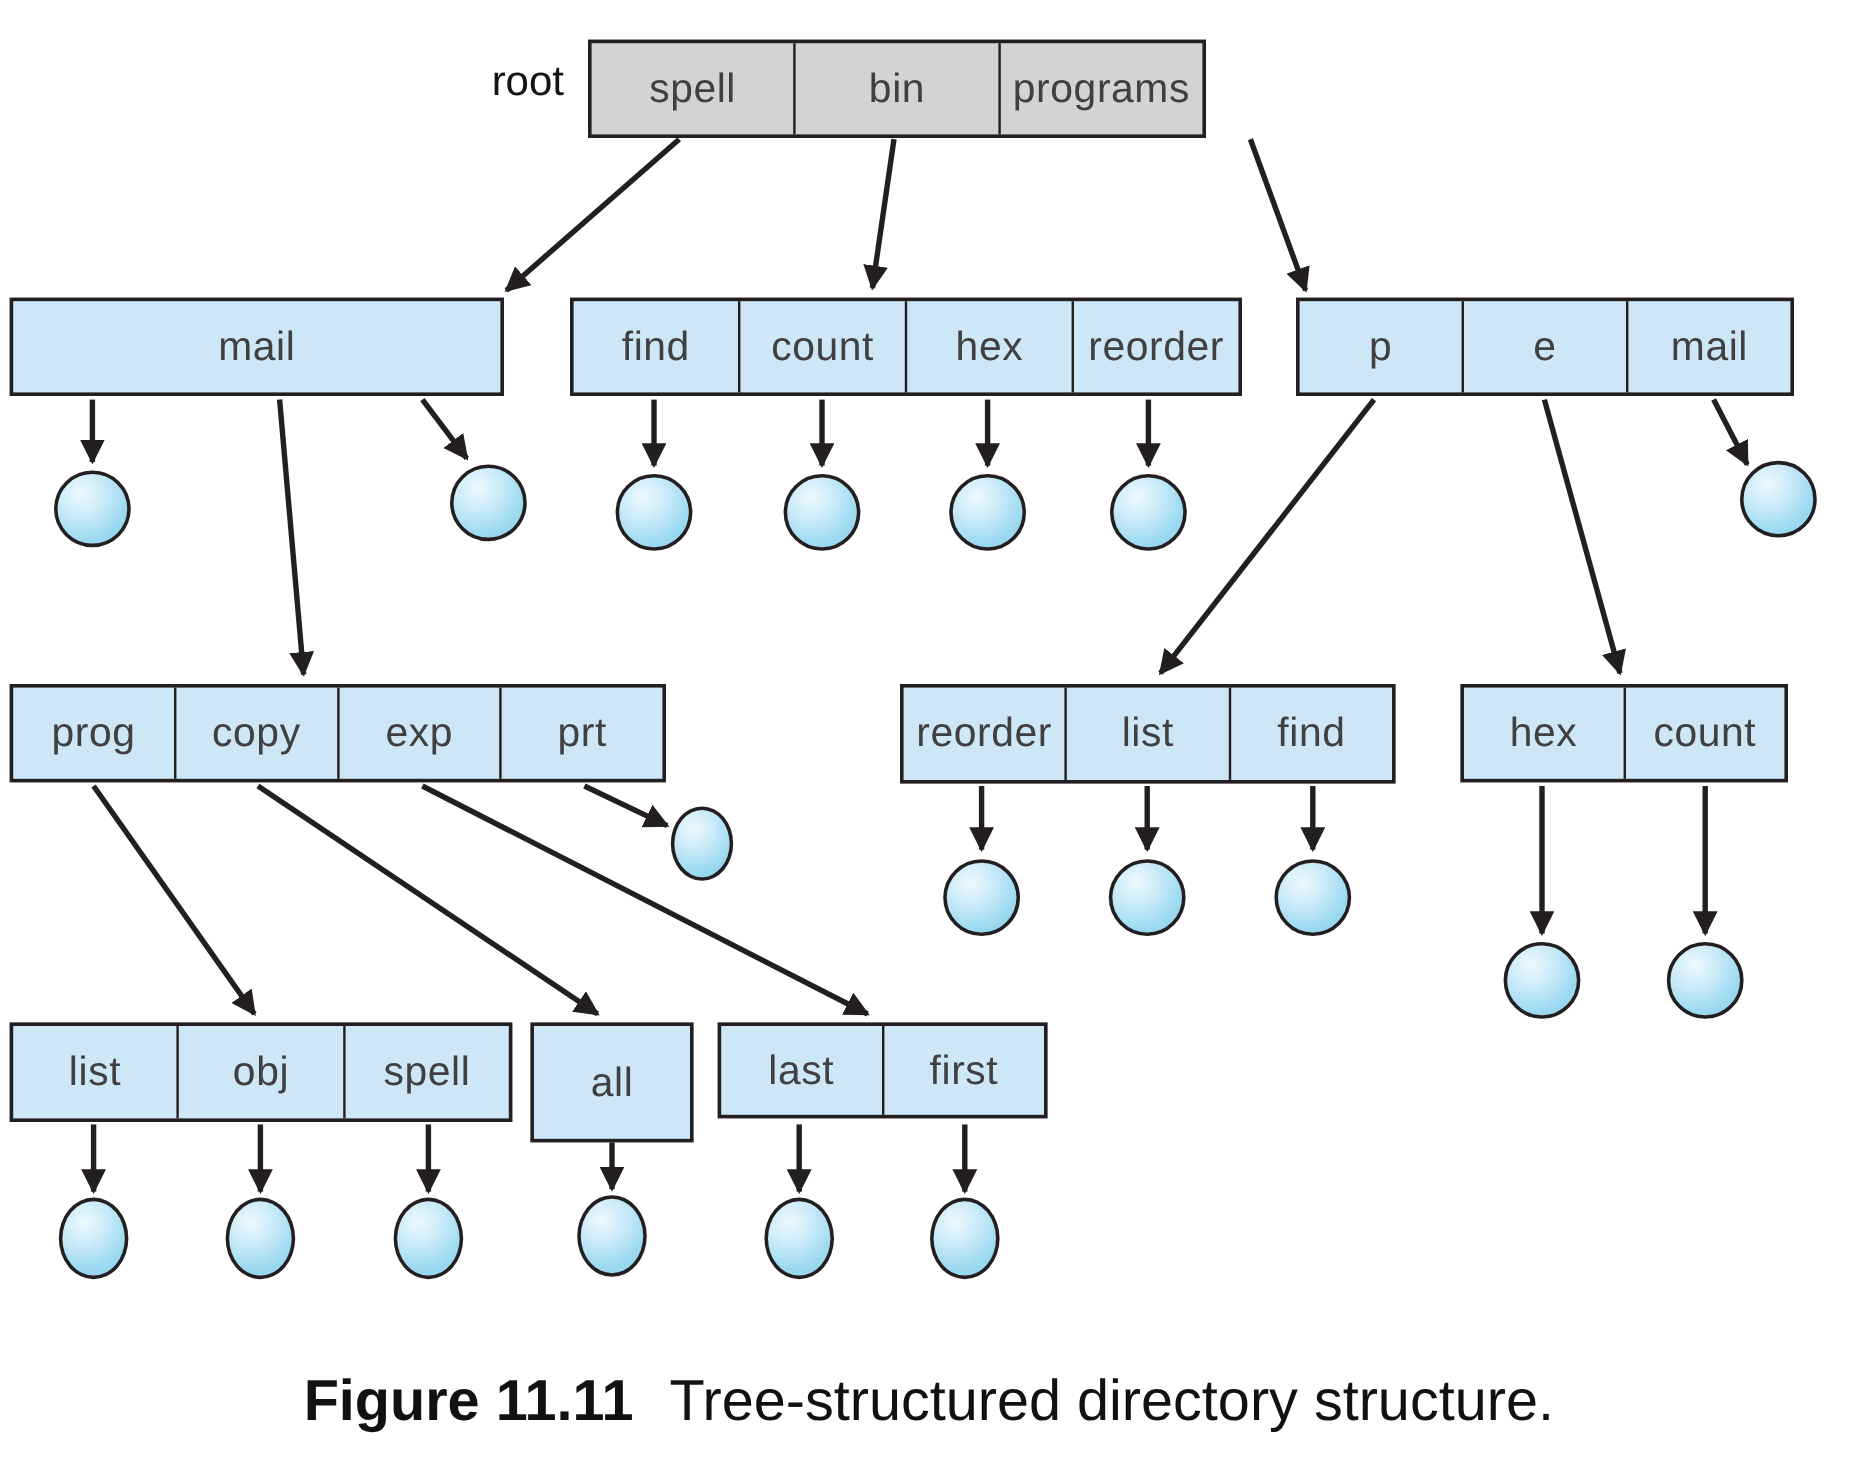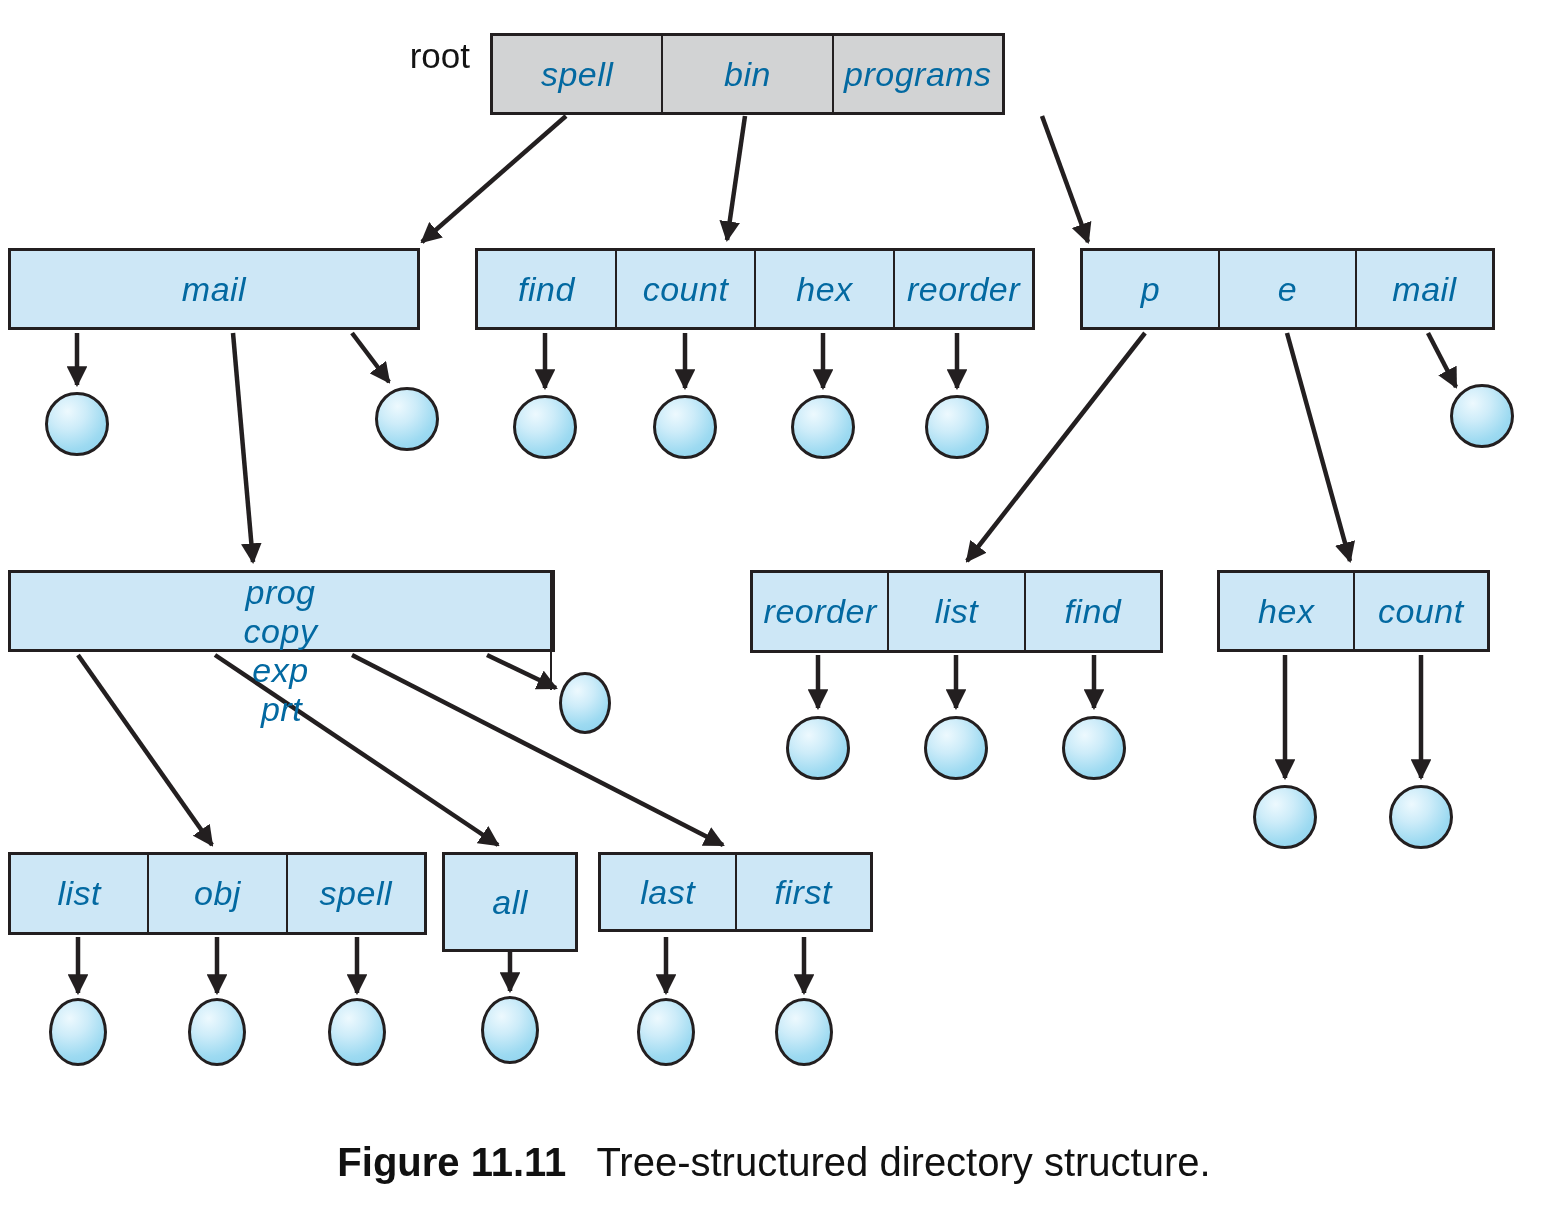--- a/index.html
+++ b/index.html
@@ -8,38 +8,38 @@
     font-family:"Liberation Sans", sans-serif; overflow:hidden;
   }
   #arrow-layer { position:absolute; left:0; top:0; width:1548px; height:1220px; pointer-events:none; }
   .dir-table {
     position:absolute; display:flex; box-sizing:border-box;
     border:3px solid var(--line); background:var(--dir-fill);
   }
   .dir-table.gray { background:var(--root-fill); }
   .cell {
     flex:1 1 0; display:flex; align-items:center; justify-content:center;
-    font-style:italic; font-size:34px; color:#0369a1;
+    font-size:34px; color:#404040;
     border-right:2.5px solid var(--line); box-sizing:border-box;
     letter-spacing:0.5px;
     text-align:center;
   }
   .cell:last-child { border-right:none; }
   .file-circle {
     position:absolute; box-sizing:border-box;
     border:3.5px solid var(--line); border-radius:50%;
     background:radial-gradient(circle at 34% 28%, #edf9fe 0%, #cdecf9 32%, #9ddaf1 68%, #8ad0ed 100%);
   }
   #root-label {
-    position:absolute; left:300px; top:36px; width:170px;
+    position:absolute; left:300px; top:48px; width:170px;
     text-align:right; font-size:35px; color:#141414;
   }
   #caption {
     position:absolute; left:0; top:1140px; width:1548px;
-    text-align:center; font-size:40px; color:#111111;
+    text-align:center; font-size:48px; color:#111111;
   }
   #caption .cap-bold { font-weight:bold; margin-right:30px; }
 </style>
 </head>
 <body>
 
 <div id="canvas" style="--dir-fill: #cde7f6; --root-fill: #d2d3d4; --line: #231f20;">
 
   <svg id="arrow-layer" xmlns="http://www.w3.org/2000/svg">
     <defs>
@@ -95,21 +95,21 @@
     <div class="cell">hex</div>
     <div class="cell">reorder</div>
   </div>
 
   <div class="dir-table" style="left:1080px; top:248px; width:415px; height:82px;">
     <div class="cell">p</div>
     <div class="cell">e</div>
     <div class="cell">mail</div>
   </div>
 
-  <div class="dir-table" style="left:8px; top:570px; width:547px; height:82px;flex-direction:column;">
+  <div class="dir-table" style="left:8px; top:570px; width:547px; height:82px;">
     <div class="cell">prog</div>
     <div class="cell">copy</div>
     <div class="cell">exp</div>
     <div class="cell">prt</div>
   </div>
 
   <div class="dir-table" style="left:750px; top:570px; width:413px; height:83px;">
     <div class="cell">reorder</div>
     <div class="cell">list</div>
     <div class="cell">find</div>

